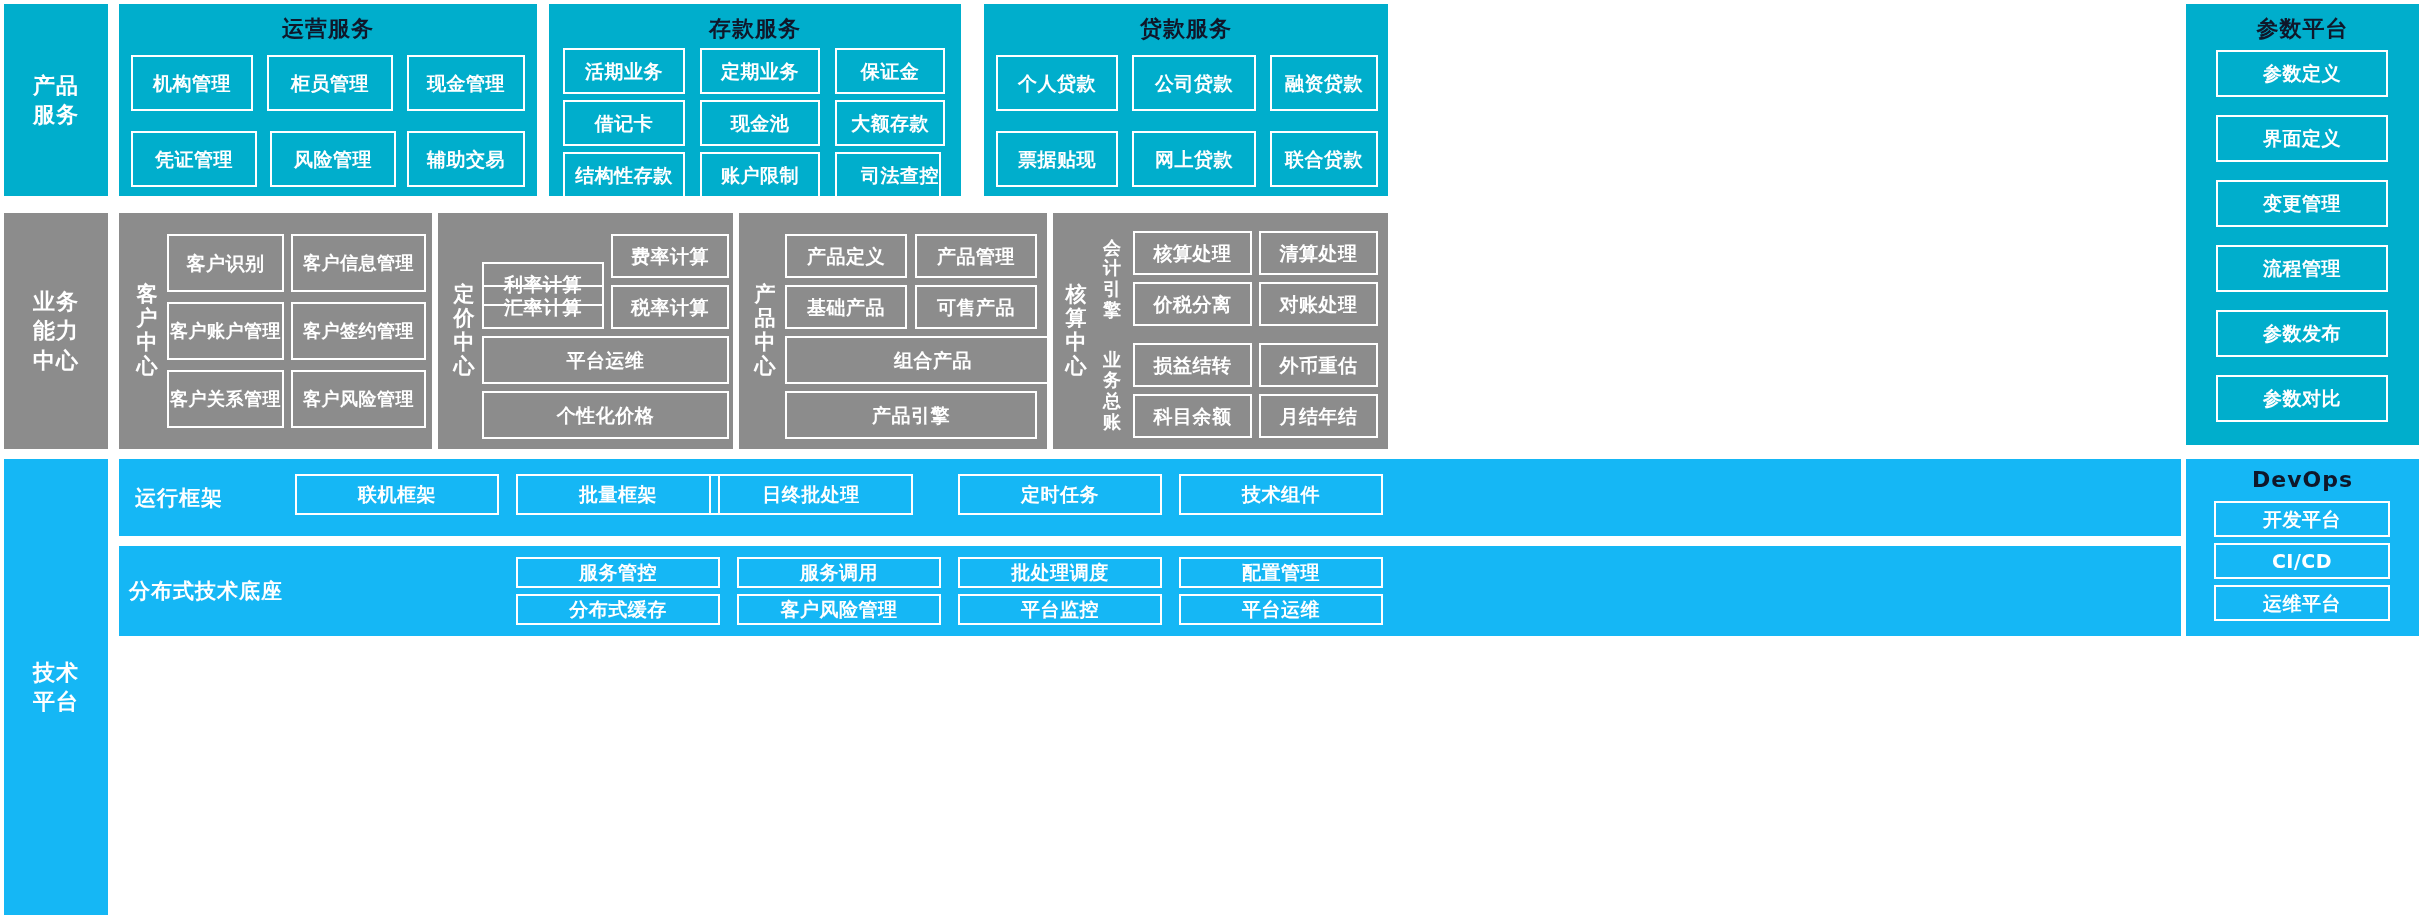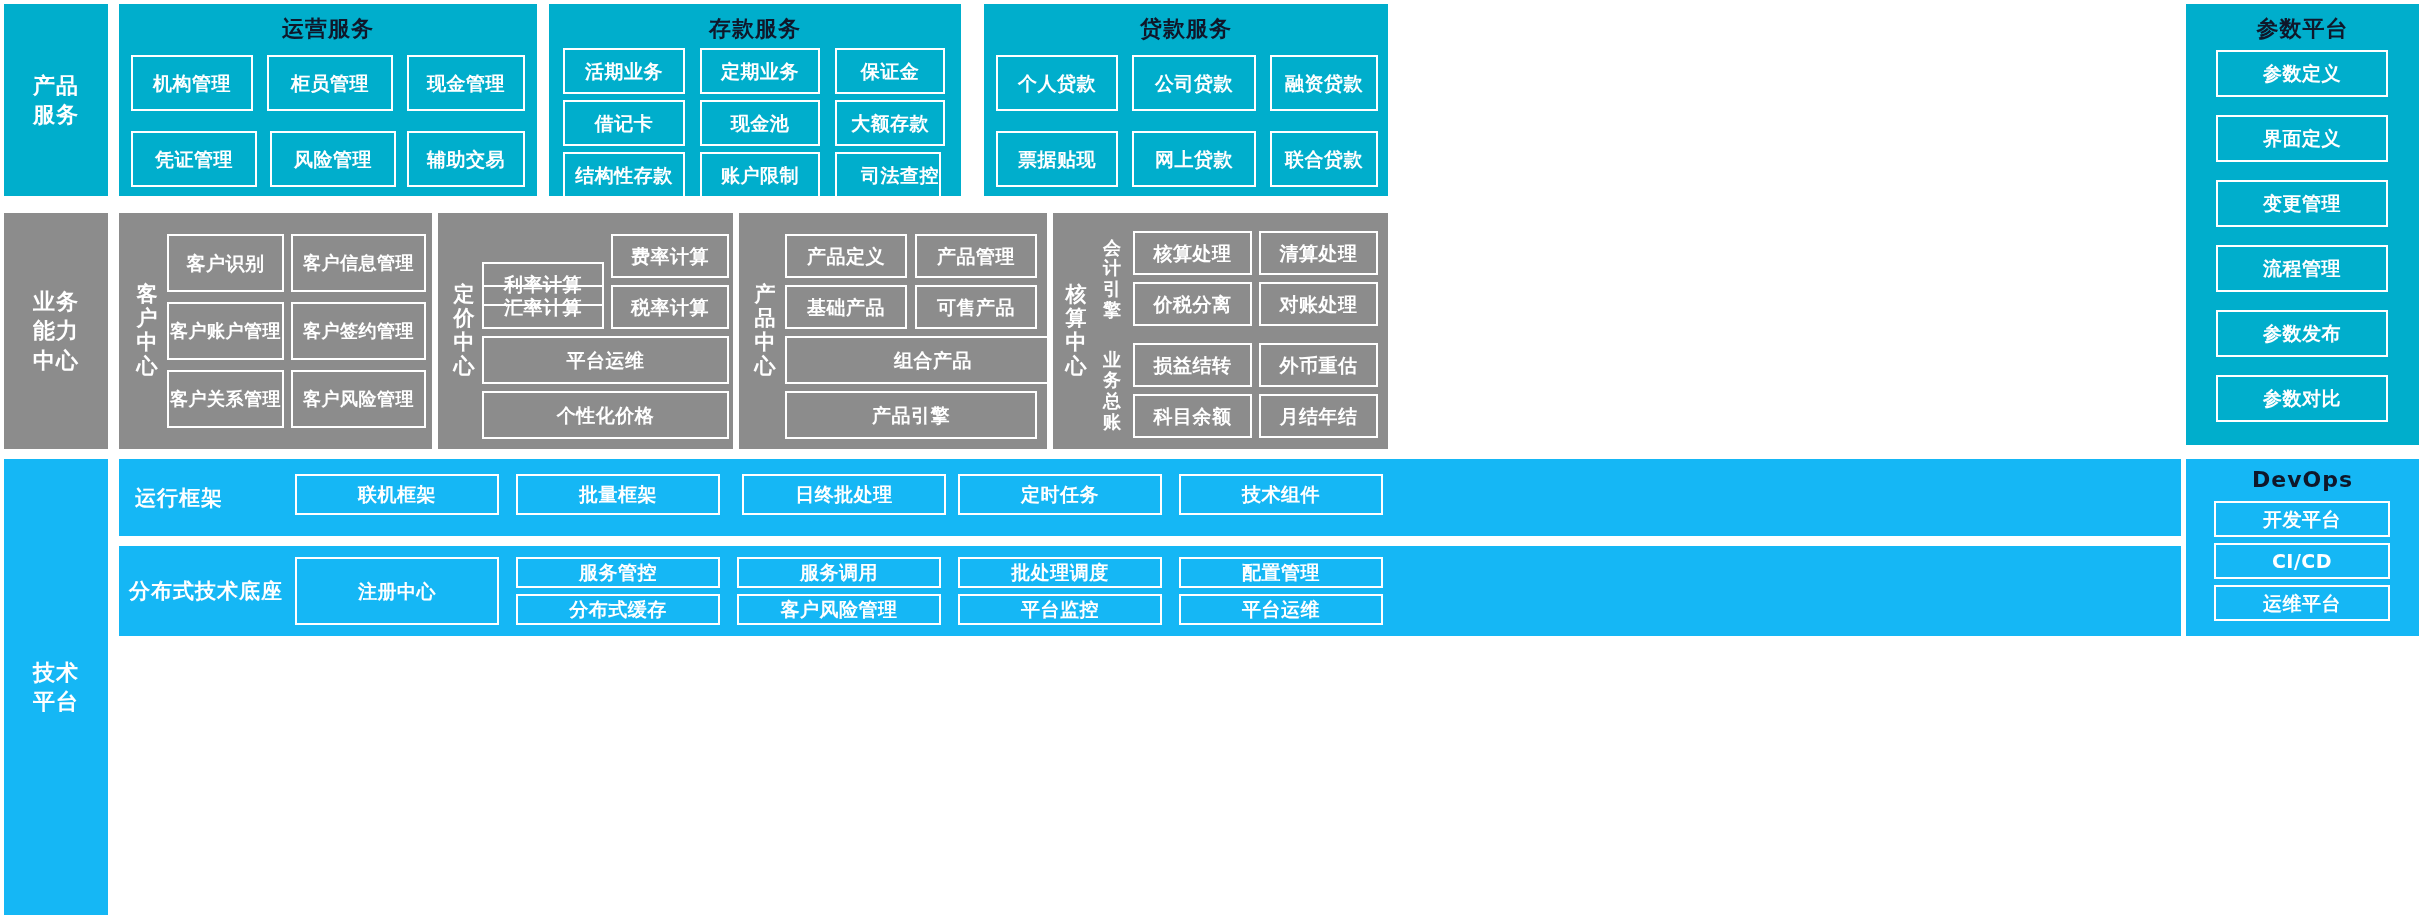--- a/index.html
+++ b/index.html
@@ -192,28 +192,27 @@
   </div>
 
   <div class="panel blue rail" style="left:4px; top:459px; width:104px; height:456px;">
     <div>技术<br>平台</div>
   </div>
 
   <div class="panel blue" style="left:119px; top:459px; width:2062px; height:77px;">
     <div class="row-label" style="left:16px; top:0; height:77px;">运行框架</div>
     <div class="box" style="left:176px; top:15px; width:204px; height:41px;">联机框架</div>
     <div class="box" style="left:397px; top:15px; width:204px; height:41px;">批量框架</div>
-    <div class="box" style="left:623px; top:15px; width:204px; height:41px;">日终批处理</div>
+    <div class="box" style="left:590px; top:15px; width:204px; height:41px;">日终批处理</div>
     <div class="box" style="left:839px; top:15px; width:204px; height:41px;">定时任务</div>
     <div class="box" style="left:1060px; top:15px; width:204px; height:41px;">技术组件</div>
   </div>
 
   <div class="panel blue" style="left:119px; top:546px; width:2062px; height:90px;">
     <div class="row-label" style="left:10px; top:0; height:90px;">分布式技术底座</div>
-    <div class="box" style="left:176px; top:11px; width:204px; height:68px;">注册中心</div>
 
     <div class="box" style="left:397px; top:11px; width:204px; height:31px;">服务管控</div>
     <div class="box" style="left:397px; top:48px; width:204px; height:31px;">分布式缓存</div>
 
     <div class="box" style="left:618px; top:11px; width:204px; height:31px;">服务调用</div>
     <div class="box" style="left:618px; top:48px; width:204px; height:31px;">客户风险管理</div>
 
     <div class="box" style="left:839px; top:11px; width:204px; height:31px;">批处理调度</div>
     <div class="box" style="left:839px; top:48px; width:204px; height:31px;">平台监控</div>
 

